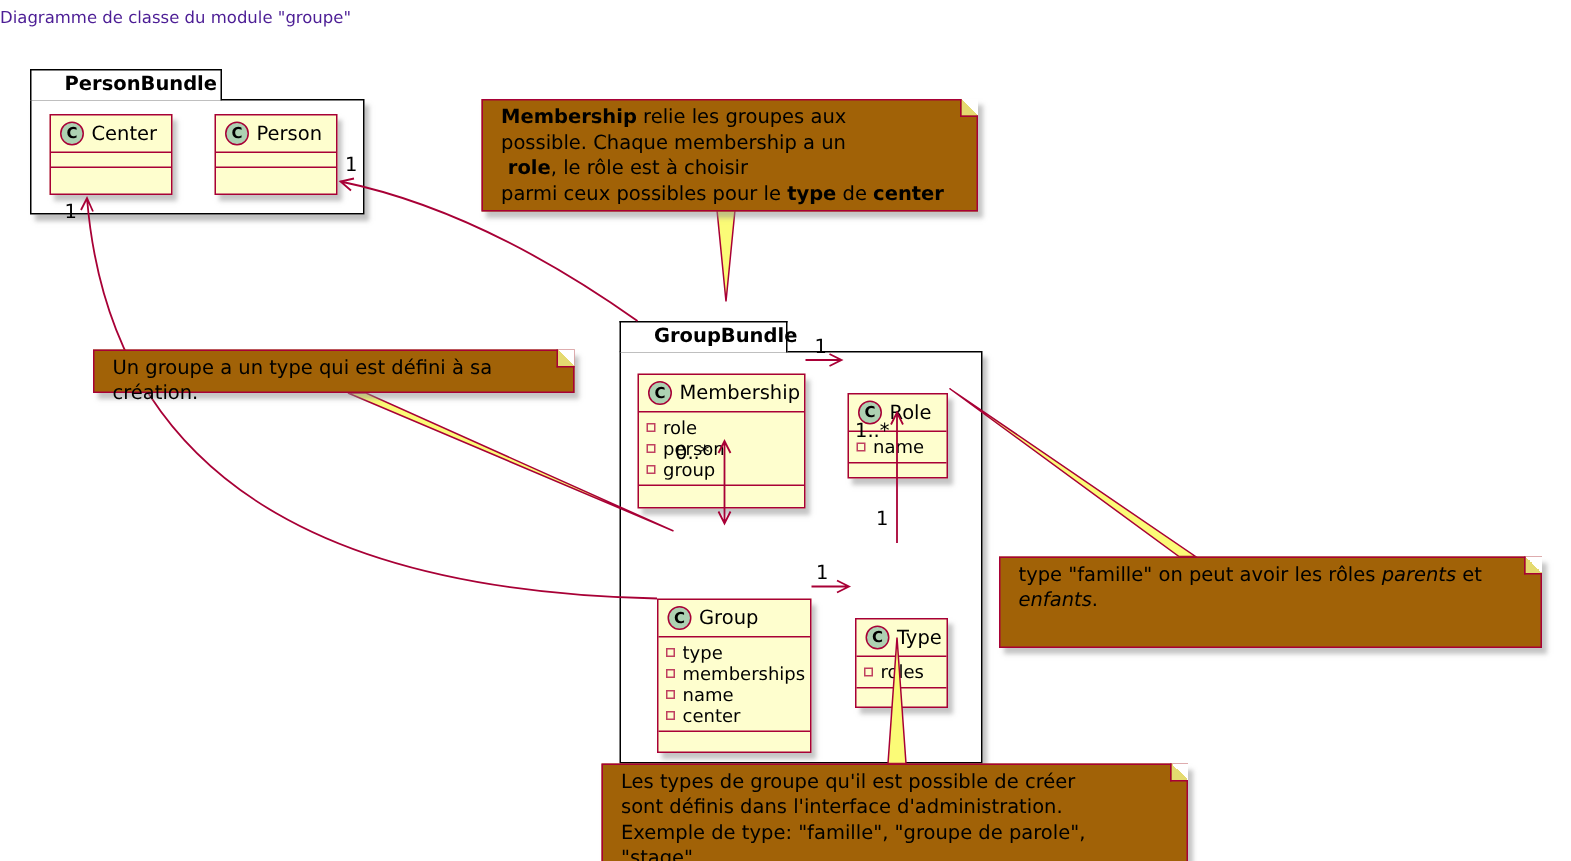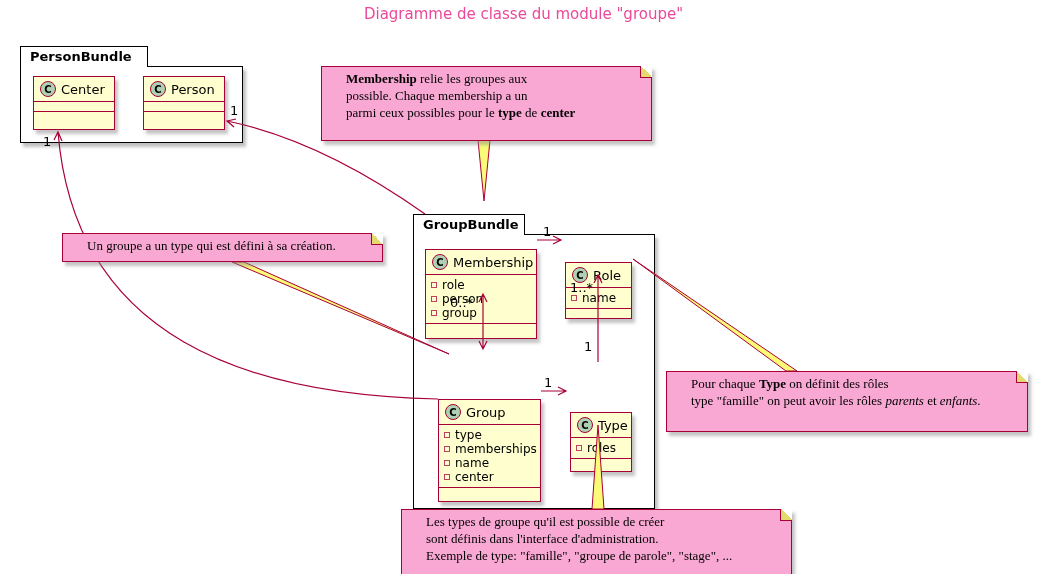--- a/index.html
+++ b/index.html
@@ -1,26 +1,26 @@
 <!DOCTYPE html>
 <html><head>
 <meta charset="utf-8">
 <style>
   * { margin:0; padding:0; box-sizing:border-box; }
   body { font-family:"DejaVu Sans", sans-serif; background:#ffffff; }
   .canvas { position:relative; width:1047px; height:574px; background:#ffffff; overflow:hidden; }
 
-  .diagram-title { position:absolute; top:5px; left:0; width:100%; text-align:center;
-                   font-size:15px; color:#ec4899; }
+  .diagram-title { position:absolute; top:5px; left:0; width:100%; 
+                   font-size:11px; color:#4c1d95; }
 
   
   .package { position:absolute; }
   .pkg-tab { position:absolute; left:0; top:0; height:21px; background:#fff;
              border:1.5px solid #000; border-bottom:none; font-weight:bold; font-size:13px;
-             padding:2px 8px 0 9px; z-index:1; }
+             padding:2px 8px 0 22px; z-index:1; }
   .pkg-body { position:absolute; background:#fff; border:1.5px solid #000;
               box-shadow:3px 4px 3px rgba(140,140,140,0.55); }
 
   
   .uml-class { position:absolute; background:#FEFECE; border:1.5px solid #A80036;
                box-shadow:3px 4px 3px rgba(140,140,140,0.5); display:flex;
                flex-direction:column; z-index:2; }
   .cls-header { display:flex; align-items:center; gap:5px; padding:4px 6px;
                 border-bottom:1px solid #A80036; }
   .cls-circle { width:16px; height:16px; min-width:16px; border-radius:50%;
@@ -29,23 +29,23 @@
                 font-weight:bold; color:#000; }
   .cls-name { font-size:13px; color:#000; white-space:nowrap; }
   .cls-attrs { padding:3px 5px; min-height:10px; border-bottom:1px solid #A80036; }
   .attr-row { display:flex; align-items:center; gap:5px; font-size:12px;
               line-height:14px; color:#000; white-space:nowrap; }
   .attr-sq { width:6px; height:6px; min-width:6px; border:1px solid #C04060;
              background:#FEFECE; }
   .cls-methods { flex:1; min-height:7px; }
 
   
-  .note { position:absolute; background:#f9a8d4; border:1px solid #A80036;
+  .note { position:absolute; background:#a16207; border:1px solid #A80036;
           box-shadow:3px 4px 3px rgba(140,140,140,0.5); font-size:13px; color:#000;
-          padding:3px 24px; z-index:4;font-family:Liberation Serif, serif; }
+          padding:3px 12px; z-index:4; }
   .note-line { line-height:17px; white-space:pre-wrap; }
   .note-fold { position:absolute; top:-1px; right:-1px; width:12px; height:12px;
                background:linear-gradient(to bottom left, #ffffff 50%, #e4da70 50%);
                border-left:1px solid #A80036; border-bottom:1px solid #A80036; }
 
   
   .edges { position:absolute; left:0; top:0; z-index:3; pointer-events:none; }
   .edge { stroke:#A80036; stroke-width:1.2; fill:none; }
   .wedge { fill:#FBFB77; stroke:#A80036; stroke-width:1; }
 
@@ -185,31 +185,31 @@
   <span class="mult" style="left:543px;top:224px;">1</span>
   <span class="mult" style="left:570px;top:280px;">1..*</span>
   <span class="mult" style="left:450px;top:295px;">0..*</span>
   <span class="mult" style="left:584px;top:339px;">1</span>
   <span class="mult" style="left:544px;top:375px;">1</span>
 
   <div class="note" style="left:321px;top:66px;width:331px;height:75px;">
     <span class="note-fold"></span>
     <div class="note-line"><b>Membership</b><span> relie les groupes aux</span></div>
     <div class="note-line"><span>possible. Chaque membership a un</span></div>
+    <div class="note-line"><b> role</b><span>, le rôle est à choisir</span></div>
     <div class="note-line"><span>parmi ceux possibles pour le </span><b>type</b><span> de </span><b>center</b></div>
   </div>
 
   <div class="note" style="left:62px;top:233px;width:321px;height:29px;">
     <span class="note-fold"></span>
     <div class="note-line"><span>Un groupe a un type qui est défini à sa création.</span></div>
   </div>
 
   <div class="note" style="left:666px;top:371px;width:362px;height:61px;">
     <span class="note-fold"></span>
-    <div class="note-line"><span>Pour chaque </span><b>Type</b><span> on définit des rôles</span></div>
     <div class="note-line"><span>type "famille" on peut avoir les rôles </span><i>parents</i><span> et </span><i>enfants</i><span>.</span></div>
   </div>
 
   <div class="note" style="left:401px;top:509px;width:391px;height:68px;">
     <span class="note-fold"></span>
     <div class="note-line"><span>Les types de groupe qu'il est possible de créer</span></div>
     <div class="note-line"><span>sont définis dans l'interface d'administration.</span></div>
     <div class="note-line"><span>Exemple de type: "famille", "groupe de parole", "stage", ...</span></div>
   </div>
 

